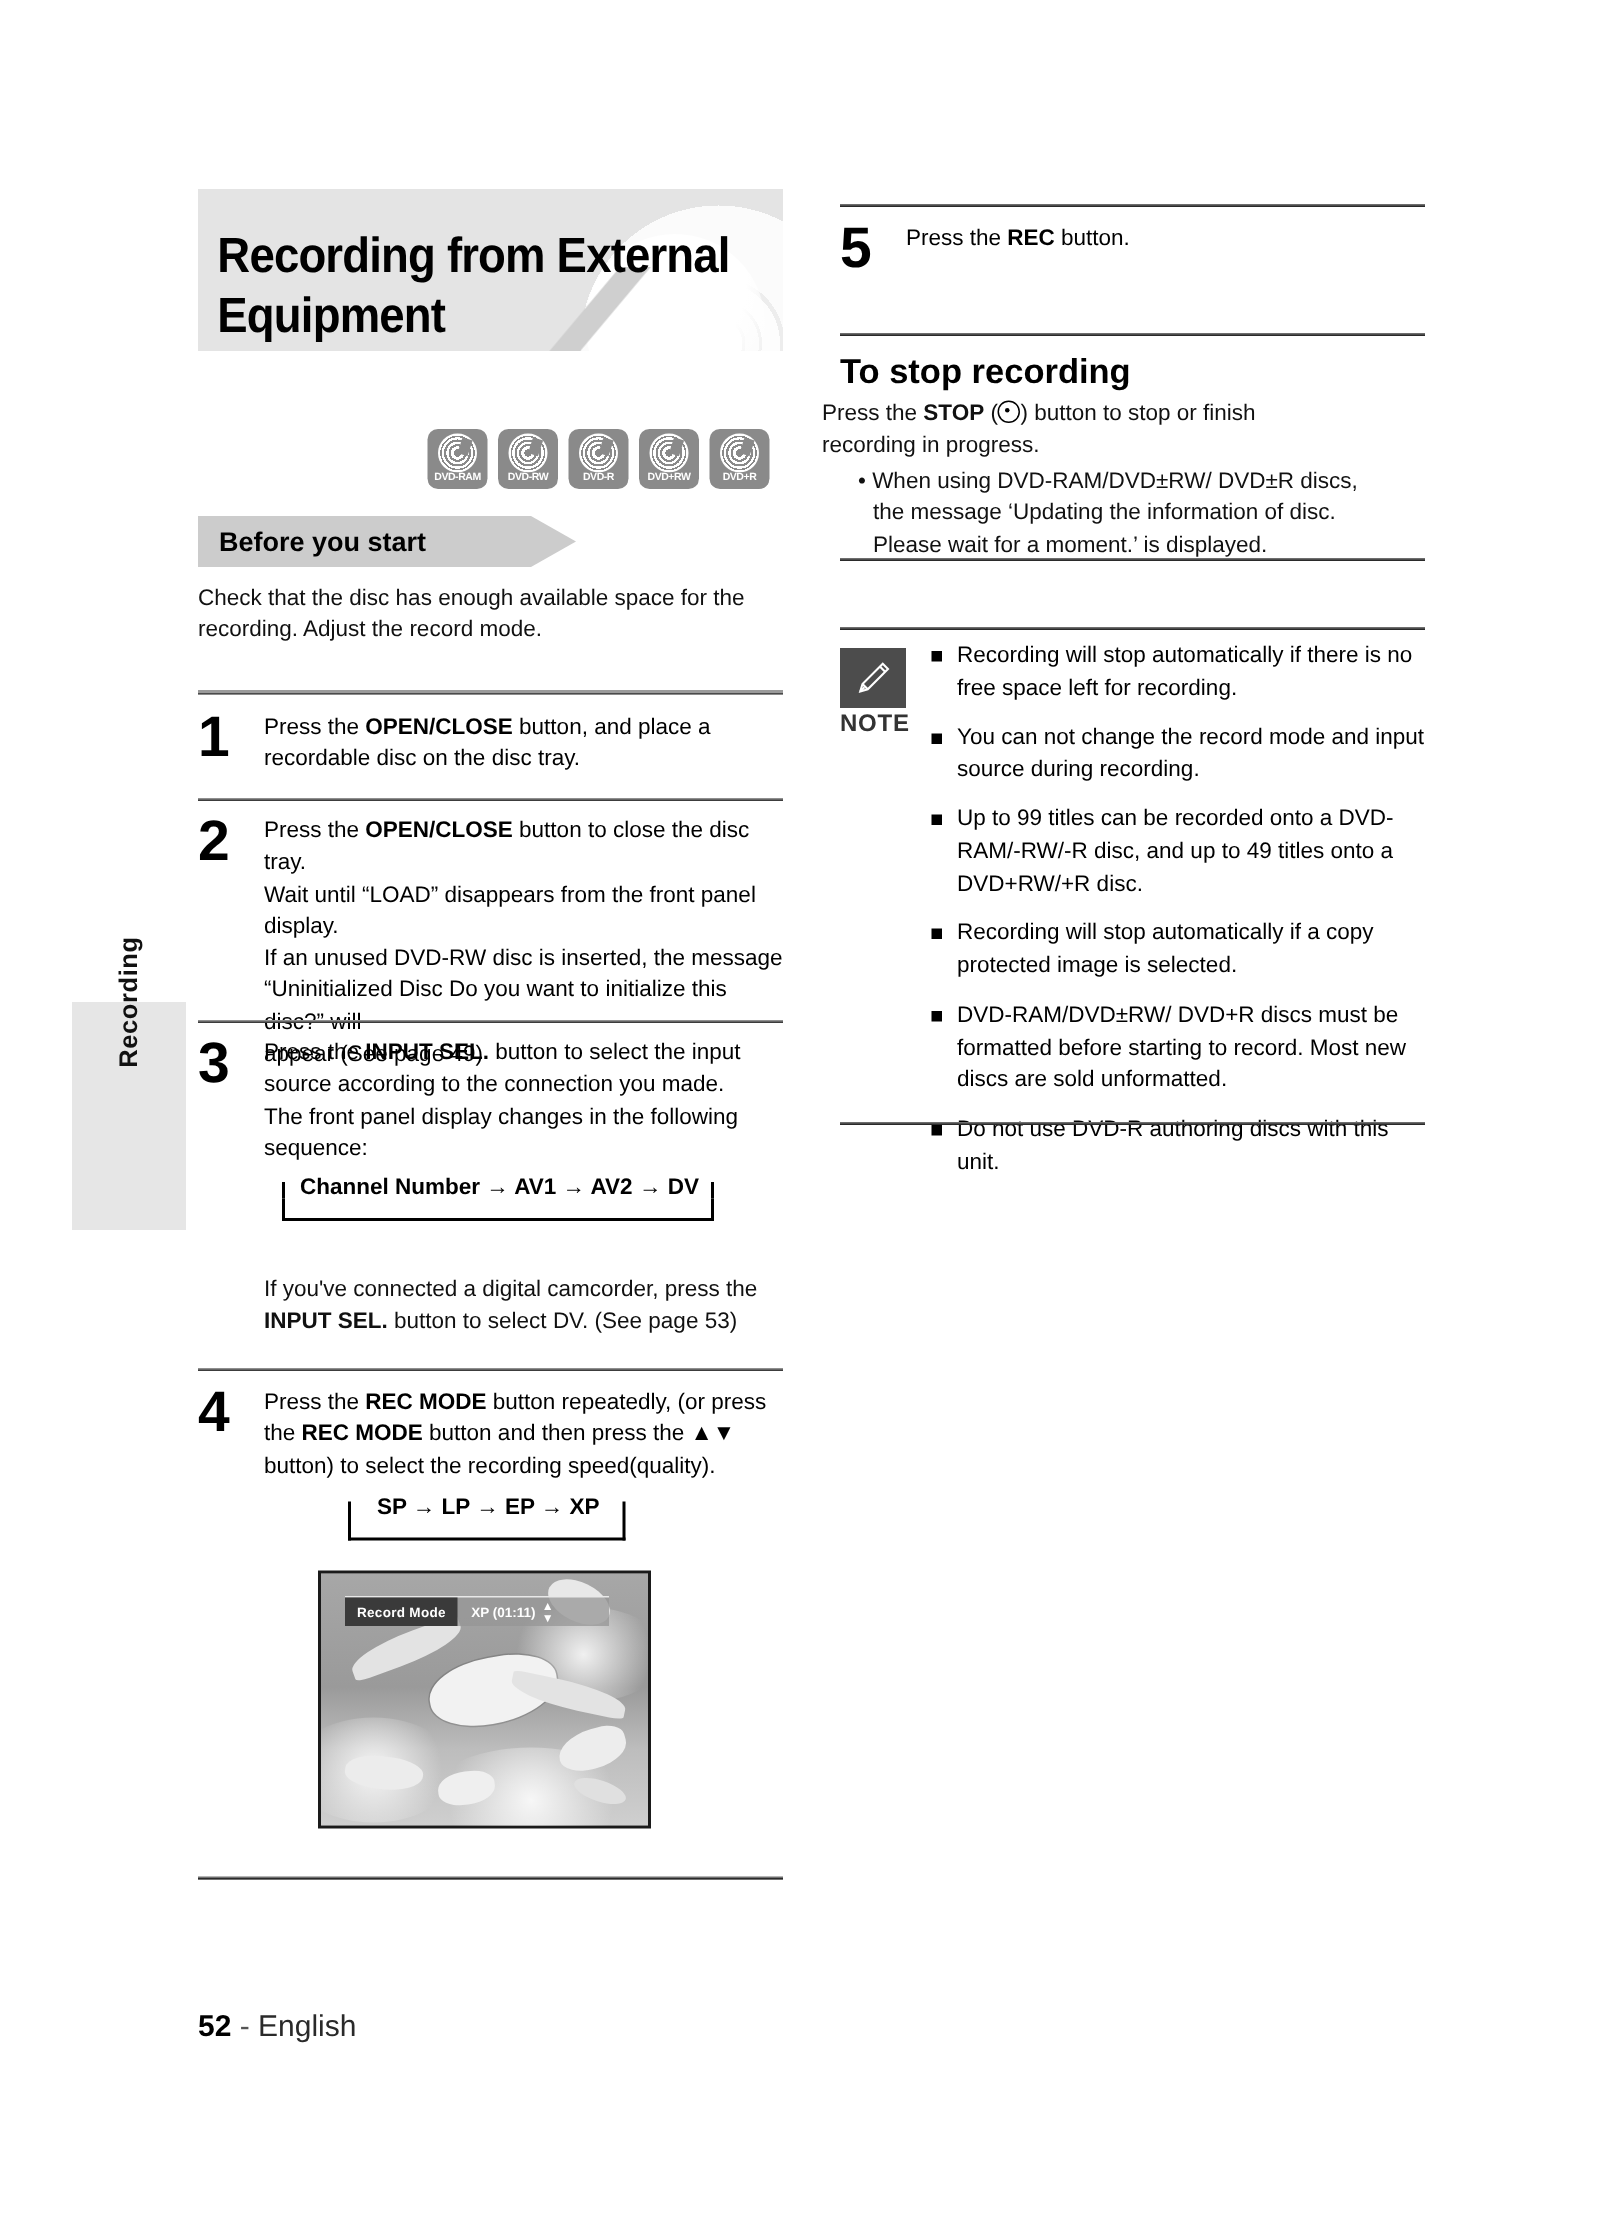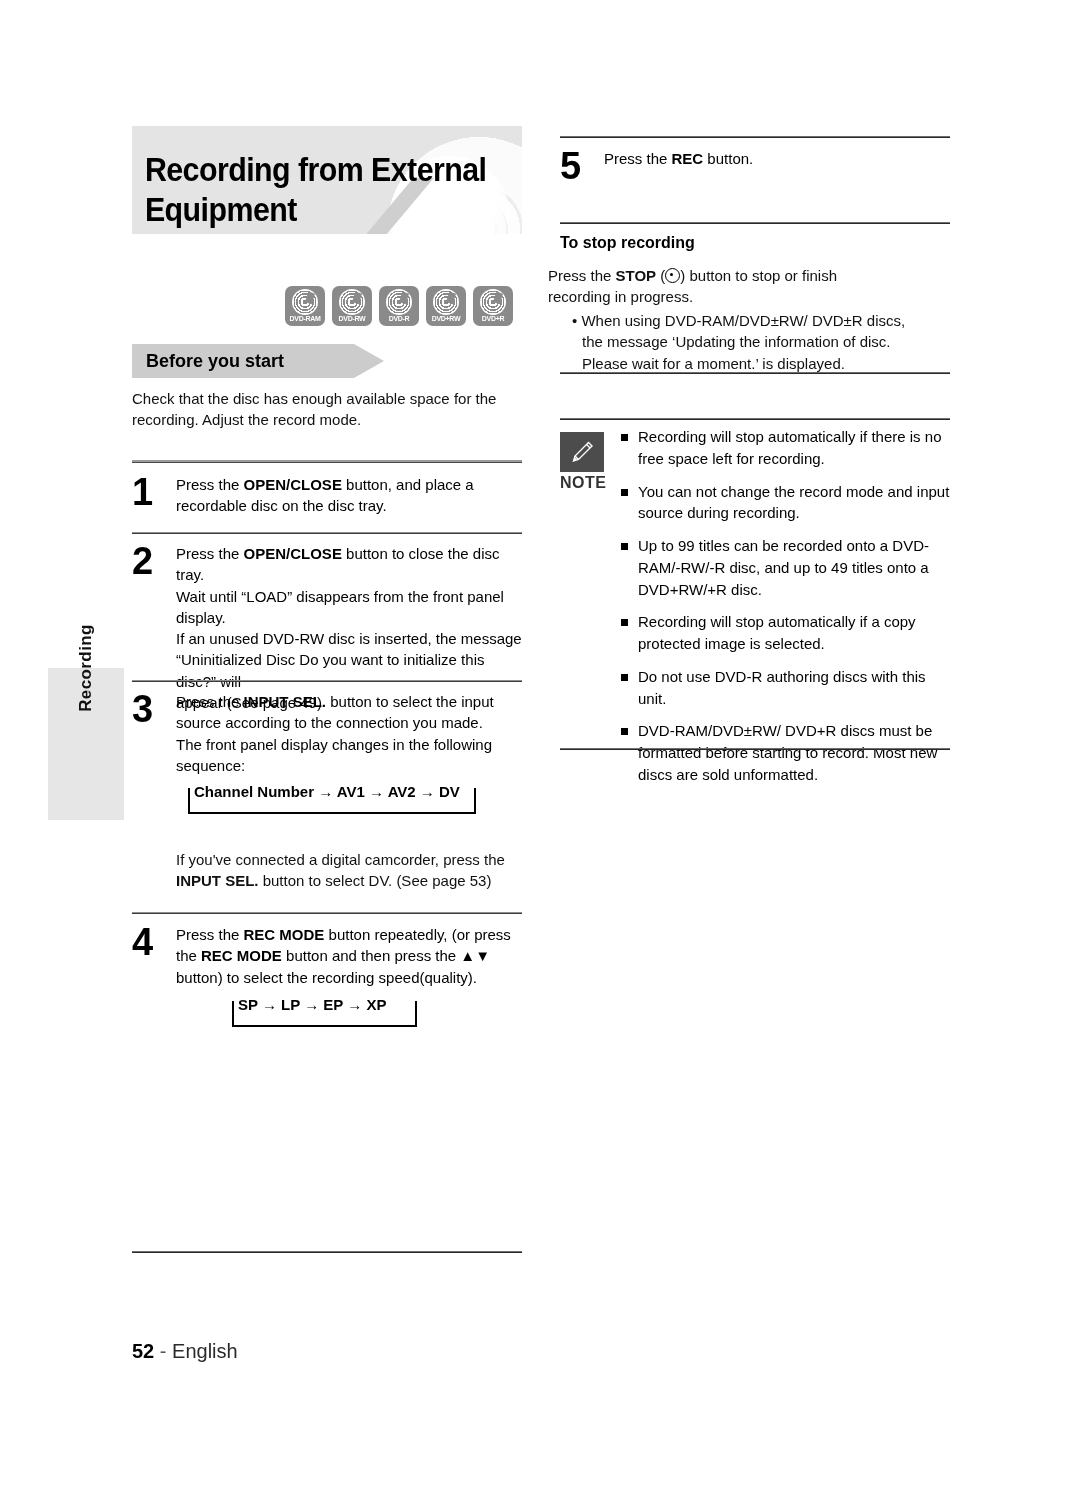--- a/index.html
+++ b/index.html
@@ -278,20 +278,21 @@
     height: 11px;
     background: #000;
   }
   .seq .frame::before { left: -2px; }
   .seq .frame::after  { right: -2px; }
   .seq .seq-text {
     position: relative;
     display: block;
     padding: 0 4px 0 6px;
     top: -5px;
+    text-align: center;
   }
 
   
   .tv-shot {
     position: absolute;
     left: 212px;
     top: 1047px;
     width: 222px;
     height: 172px;
     border: 2px solid #1a1a1a;
@@ -515,35 +516,57 @@
       the <b>REC MODE</b> button and then press the <b>▲▼</b><br>
       button) to select the recording speed(quality).
     </div>
   </div>
 
   <div class="abs seq" style="left:232px; top:1001px; width:185px; height:26px;">
     <div class="frame"></div>
     <span class="seq-text">SP → LP → EP → XP</span>
   </div>
 
+  <div class="tv-shot">
+    <div class="cloud" style="left:120px; top:22px; width:110px; height:64px;"></div>
+    <div class="cloud" style="left:-20px; top:96px; width:110px; height:70px;"></div>
+    <div class="cloud" style="left:70px; top:116px; width:140px; height:70px;"></div>
+
+    <div class="bird" style="left:72px; top:56px; width:86px; height:44px; border-radius:50% 42% 55% 45%; transform:rotate(-10deg); box-shadow:0 0 0 1px rgba(60,60,60,0.25);"></div>
+    <div class="bird" style="left:18px; top:40px; width:78px; height:20px; border-radius:60% 10% 60% 12%; transform:rotate(-20deg); background:#e3e3e3;"></div>
+    <div class="bird" style="left:126px; top:72px; width:78px; height:18px; border-radius:10% 60% 12% 60%; transform:rotate(12deg); background:#e3e3e3;"></div>
+    <div class="bird" style="left:150px; top:6px; width:44px; height:26px; border-radius:50%; transform:rotate(26deg); background:#e8e8e8;"></div>
+    <div class="bird" style="left:158px; top:104px; width:46px; height:26px; border-radius:55% 35% 50% 45%; transform:rotate(-16deg); background:#ededed;"></div>
+    <div class="bird" style="left:16px; top:122px; width:52px; height:22px; border-radius:50% 40% 55% 40%; transform:rotate(8deg); background:#ececec;"></div>
+    <div class="bird" style="left:78px; top:132px; width:38px; height:22px; border-radius:50% 40% 50% 40%; transform:rotate(-6deg); background:#efefef;"></div>
+    <div class="bird" style="left:168px; top:138px; width:36px; height:14px; border-radius:50%; transform:rotate(18deg); background:#e0e0e0;"></div>
+
+    <div class="osd">
+      <div class="osd-label">Record Mode</div>
+      <div class="osd-value">
+        <span>XP (01:11)</span>
+        <span class="updown">▲<br>▼</span>
+      </div>
+    </div>
+  </div>
 
   <div class="abs rule-dark" style="left:132px; top:1251px; width:390px;"></div>
 
   <div class="abs rule-dark" style="left:560px; top:136px; width:390px;"></div>
 
   <div class="abs step" style="left:560px; top:148px; width:390px;">
     <div class="step-num">5</div>
     <div class="step-body">
       Press the <b>REC</b> button.
     </div>
   </div>
 
   <div class="abs rule-dark" style="left:560px; top:222px; width:390px;"></div>
 
-  <div class="abs" style="left:560px; top:234px; font-size:16px; font-weight:bold;">To stop recording</div>
+  <div class="abs" style="left:560px; top:234px; font-size:23px; font-weight:bold;">To stop recording</div>
 
   <div class="abs body-text" style="left:548px; top:265px; width:390px;">
     Press the <b>STOP</b>
     (<span style="display:inline-block;width:13px;height:13px;border:1px solid #000;border-radius:50%;position:relative;vertical-align:-2px;"><span style="position:absolute;left:4px;top:4px;width:3px;height:3px;background:#000;border-radius:50%;"></span></span>)
     button to stop or finish<br>
     recording in progress.
   </div>
 
   <div class="abs body-text" style="left:572px; top:310px; width:380px;">
     <span>• When using DVD-RAM/DVD±RW/ DVD±R discs,</span><br>
@@ -567,22 +590,22 @@
           </g>
         </svg>
       </div>
       <div class="cap">NOTE</div>
     </div>
     <ul class="note-list">
       <li><span class="sqb"></span><span>Recording will stop automatically if there is no free space left for recording.</span></li>
       <li><span class="sqb"></span><span>You can not change the record mode and input source during recording.</span></li>
       <li><span class="sqb"></span><span>Up to 99 titles can be recorded onto a DVD-RAM/-RW/-R disc, and up to 49 titles onto a DVD+RW/+R disc.</span></li>
       <li><span class="sqb"></span><span>Recording will stop automatically if a copy protected image is selected.</span></li>
+      <li><span class="sqb"></span><span>DVD-RAM/DVD±RW/ DVD+R discs must be formatted before starting to record. Most new discs are sold unformatted.</span></li>
       <li><span class="sqb"></span><span>Do not use DVD-R authoring discs with this unit.</span></li>
-      <li><span class="sqb"></span><span>DVD-RAM/DVD±RW/ DVD+R discs must be formatted before starting to record. Most new discs are sold unformatted.</span></li>
     </ul>
   </div>
 
   <div class="abs rule-dark" style="left:560px; top:748px; width:390px;"></div>
 
   <div class="footer">
     <span class="pg">52</span>
     <span class="dash">-</span>
     <span class="lang">English</span>
   </div>

